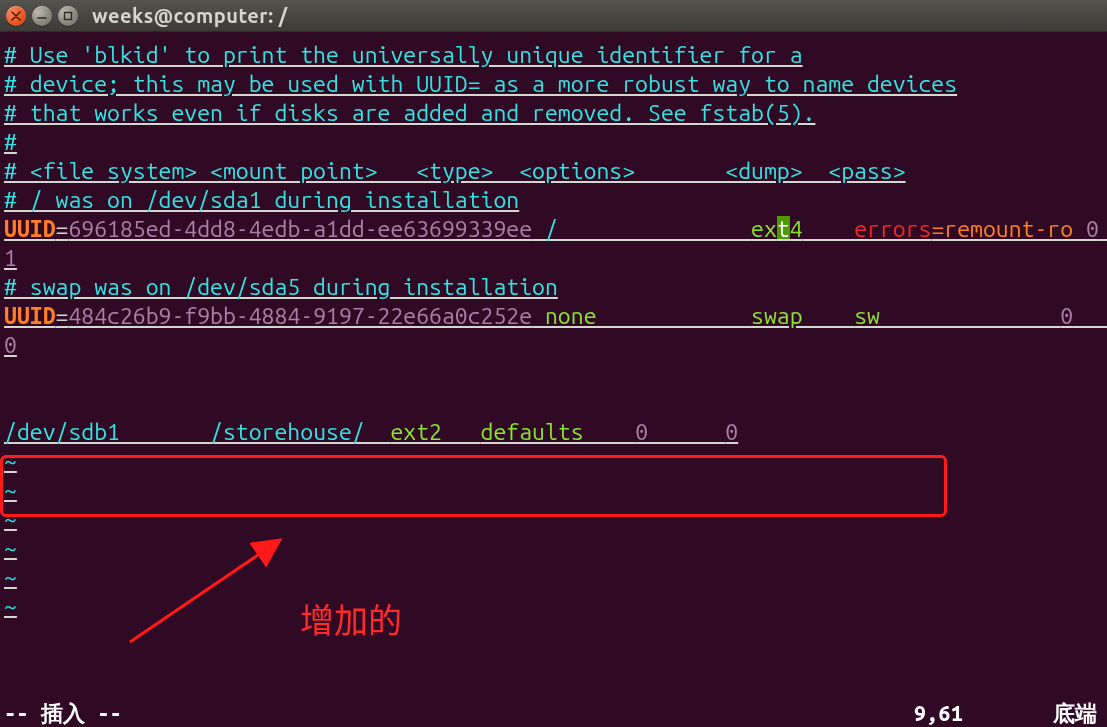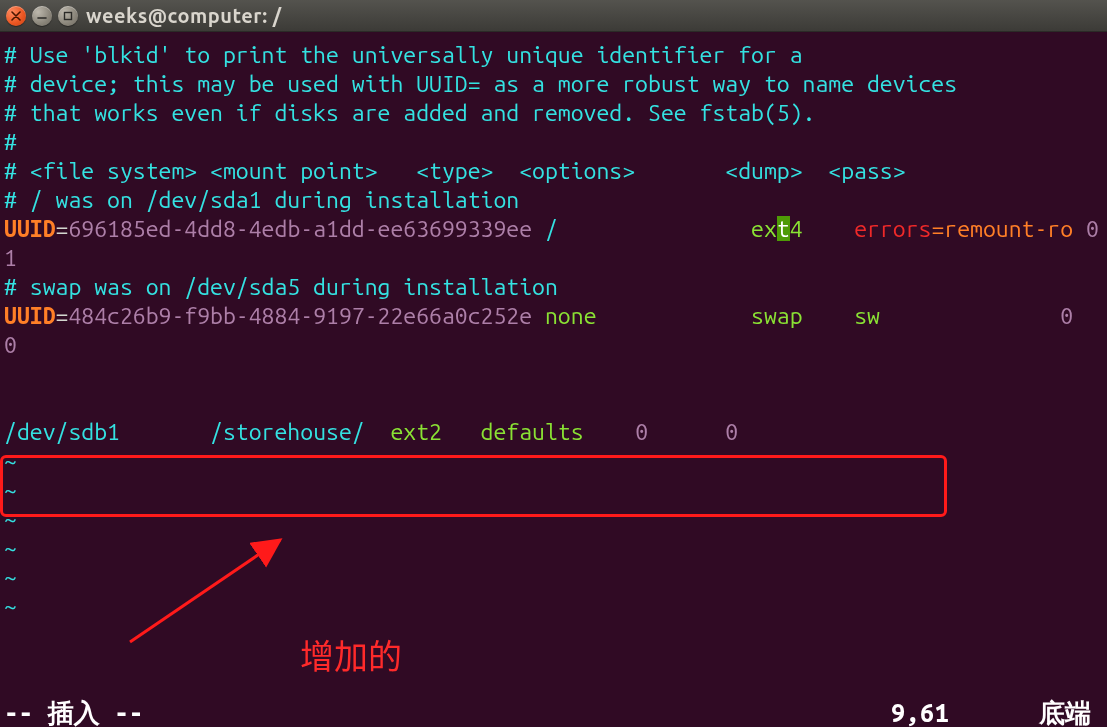--- a/index.html
+++ b/index.html
@@ -30,60 +30,61 @@
     display: flex; align-items: center; justify-content: center;
     font-size: 13px; line-height: 1;
     color: #3a3a3a;
     box-shadow: inset 0 1px 0 rgba(255,255,255,0.3), 0 1px 1px rgba(0,0,0,0.4);
   }
   .win-close { background: radial-gradient(circle at 30% 30%, #ff8a5e, #e95420 60%, #c7471a); color:#4a1600; }
   .win-min   { background: radial-gradient(circle at 30% 30%, #bdb8ad, #8a857a 60%, #6f6a61); }
   .win-max   { background: radial-gradient(circle at 30% 30%, #bdb8ad, #8a857a 60%, #6f6a61); }
   .win-btn svg { width: 10px; height: 10px; }
   .title {
-    margin-left: 2px;
+    margin-left: 8px;
     color: #d9d5cd;
     font-family: "Ubuntu", sans-serif;
     font-size: 20px;
     font-weight: 700;
     letter-spacing: 0.5px;
   }
   
   .term {
     position: relative;
     width: 100%;
     height: calc(100% - 32px);
     padding: 8px 4px 0 4px;
   }
   pre.content {
     font-family: inherit;
     font-size: inherit;
     line-height: inherit;
     white-space: pre-wrap;
     word-break: break-all;
+    text-decoration: underline;
   }
   .c-comment { color: #34e2e2; }
   .c-keyword { color: #ff7f27; font-weight: bold; }
   .c-eq      { color: #d3d7cf; }
   .c-uuidval { color: #ad7fa8; }
   .c-path    { color: #34e2e2; }
   .c-fs      { color: #8ae234; }
   .c-num     { color: #ad7fa8; }
   .c-opt     { color: #ff7f27; }
   .c-optnone { color: #8ae234; }
   .c-errors  { color: #ef2929; }
   .cursor-bg { background: #4e9a06; color: #ffffff; }
   .tilde     { color: #34e2e2; }
   .statusline {
     position: absolute;
-    left: 4px; right: 16px; bottom: 0;
+    left: 4px; right: 10px; bottom: 0;
     display: flex;
     color: #ffffff;
     font-weight: bold;
-    font-size: 26px;
+    font-size: 22px;
   }
   .statusline .mid { flex: 1; }
   .statusline .pos { text-align: left; padding-right: 90px; }
   
   .annot-box {
     position: absolute;
     border: 3px solid #ff1a1a;
     border-radius: 6px;
     pointer-events: none;
   }
@@ -153,14 +154,14 @@
 
   <svg class="annot-arrow" style="left:120px; top:490px; width:180px; height:130px;" viewBox="0 0 180 130">
     <defs>
       <marker id="ah" markerWidth="12" markerHeight="12" refX="9" refY="5" orient="auto">
         <path d="M0,0 L10,5 L0,10 Z" fill="#ff1a1a"></path>
       </marker>
     </defs>
     <line x1="10" y1="120" x2="160" y2="18" stroke="#ff1a1a" stroke-width="3" marker-end="url(#ah)"></line>
   </svg>
 
-  <div class="annot-label" style="left:300px; top:608px;">增加的</div>
+  <div class="annot-label" style="left:300px; top:572px;">增加的</div>
 </div>
 
 </body></html>

